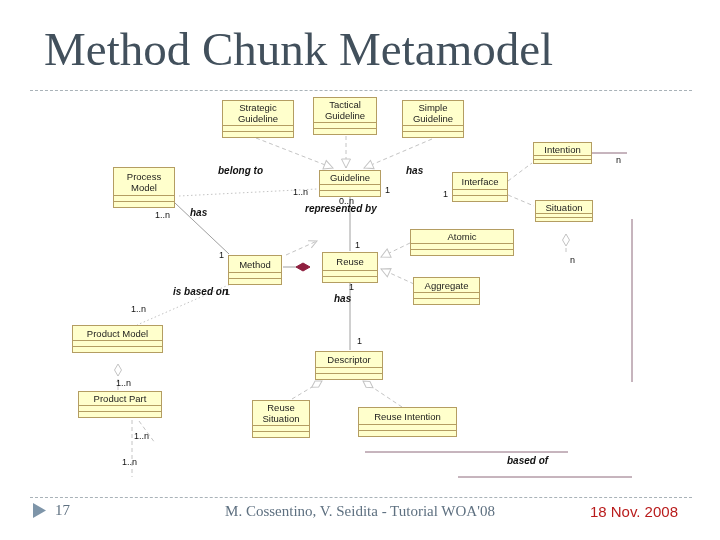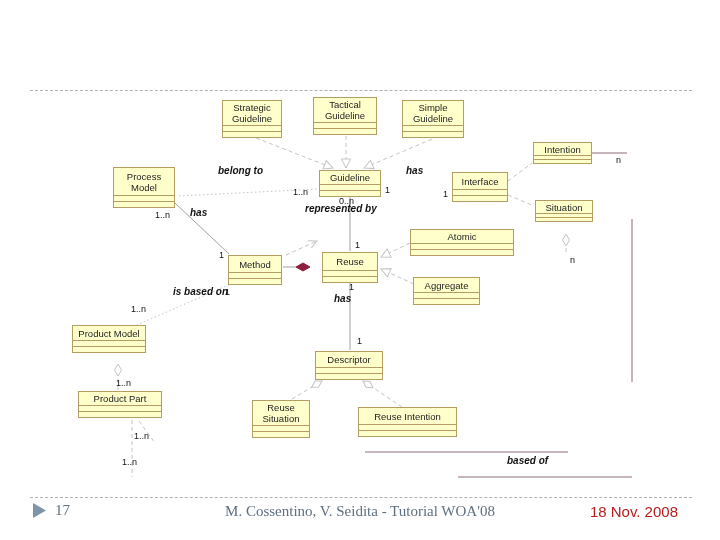--- a/index.html
+++ b/index.html
@@ -51,20 +51,21 @@
   #footer-date{
     position:absolute;right:42px;top:503px;
     font-family:Liberation Sans, sans-serif;font-size:15px;color:#b91c1c;
   }
 </style>
 </head>
 <body>
 
 <div id="slide">
 
+  <div id="slide-title">Method Chunk Metamodel</div>
 
   <div id="rule-top" class="dashed-rule"></div>
 
   <div id="diagram-layer">
     <svg id="connector-svg" width="720" height="540">
         <line x1="256" y1="138" x2="333" y2="168" stroke="#c4c4c4" stroke-width="1" stroke-dasharray="4 3"></line>
         <g transform="translate(333,168) rotate(21.28640511365909)">
           <polygon points="0,0 -9,-4.5 -9,4.5" fill="#ffffff" stroke="#c4c4c4"></polygon>
         </g>
         <line x1="346" y1="136" x2="346" y2="168" stroke="#c4c4c4" stroke-width="1" stroke-dasharray="4 3"></line>
@@ -114,21 +115,21 @@
           <polygon points="0,0 -6,-3.5 -12,0 -6,3.5" fill="#ffffff" stroke="#c4c4c4"></polygon>
         </g>
         <line x1="118" y1="390" x2="118" y2="364" stroke="#c4c4c4" stroke-width="1" stroke-dasharray="4 3"></line>
         <g transform="translate(118,364) rotate(-90)">
           <polygon points="0,0 -6,-3.5 -12,0 -6,3.5" fill="#ffffff" stroke="#c4c4c4"></polygon>
         </g>
         <line x1="132" y1="420" x2="132" y2="477" stroke="#c4c4c4" stroke-width="1" stroke-dasharray="4 3"></line>
         <line x1="139" y1="421" x2="155" y2="443" stroke="#c4c4c4" stroke-width="1" stroke-dasharray="4 3"></line>
         <line x1="233" y1="283" x2="137" y2="325" stroke="#c4c4c4" stroke-width="1" stroke-dasharray="1.5 2.5"></line>
       </svg>
-  <div class="uml-box" style="left: 222px; top: 100px; width: 60px; height: 38px;">
+  <div class="uml-box" style="left: 222px; top: 100px; width: 72px; height: 38px;">
         <div class="uml-title">Strategic
 Guideline</div>
         <div class="uml-comp"></div>
         <div class="uml-comp"></div>
       </div>
       <div class="uml-box" style="left: 313px; top: 97px; width: 64px; height: 38px;">
         <div class="uml-title">Tactical
 Guideline</div>
         <div class="uml-comp"></div>
         <div class="uml-comp"></div>
@@ -178,21 +179,21 @@
       <div class="uml-box" style="left: 322px; top: 252px; width: 56px; height: 31px;">
         <div class="uml-title">Reuse</div>
         <div class="uml-comp"></div>
         <div class="uml-comp"></div>
       </div>
       <div class="uml-box" style="left: 413px; top: 277px; width: 67px; height: 28px;">
         <div class="uml-title">Aggregate</div>
         <div class="uml-comp"></div>
         <div class="uml-comp"></div>
       </div>
-      <div class="uml-box" style="left: 72px; top: 325px; width: 74px; height: 28px;">
+      <div class="uml-box" style="left: 72px; top: 325px; width: 91px; height: 28px;">
         <div class="uml-title">Product Model</div>
         <div class="uml-comp"></div>
         <div class="uml-comp"></div>
       </div>
       <div class="uml-box" style="left: 315px; top: 351px; width: 68px; height: 29px;">
         <div class="uml-title">Descriptor</div>
         <div class="uml-comp"></div>
         <div class="uml-comp"></div>
       </div>
       <div class="uml-box" style="left: 78px; top: 391px; width: 84px; height: 27px;">

